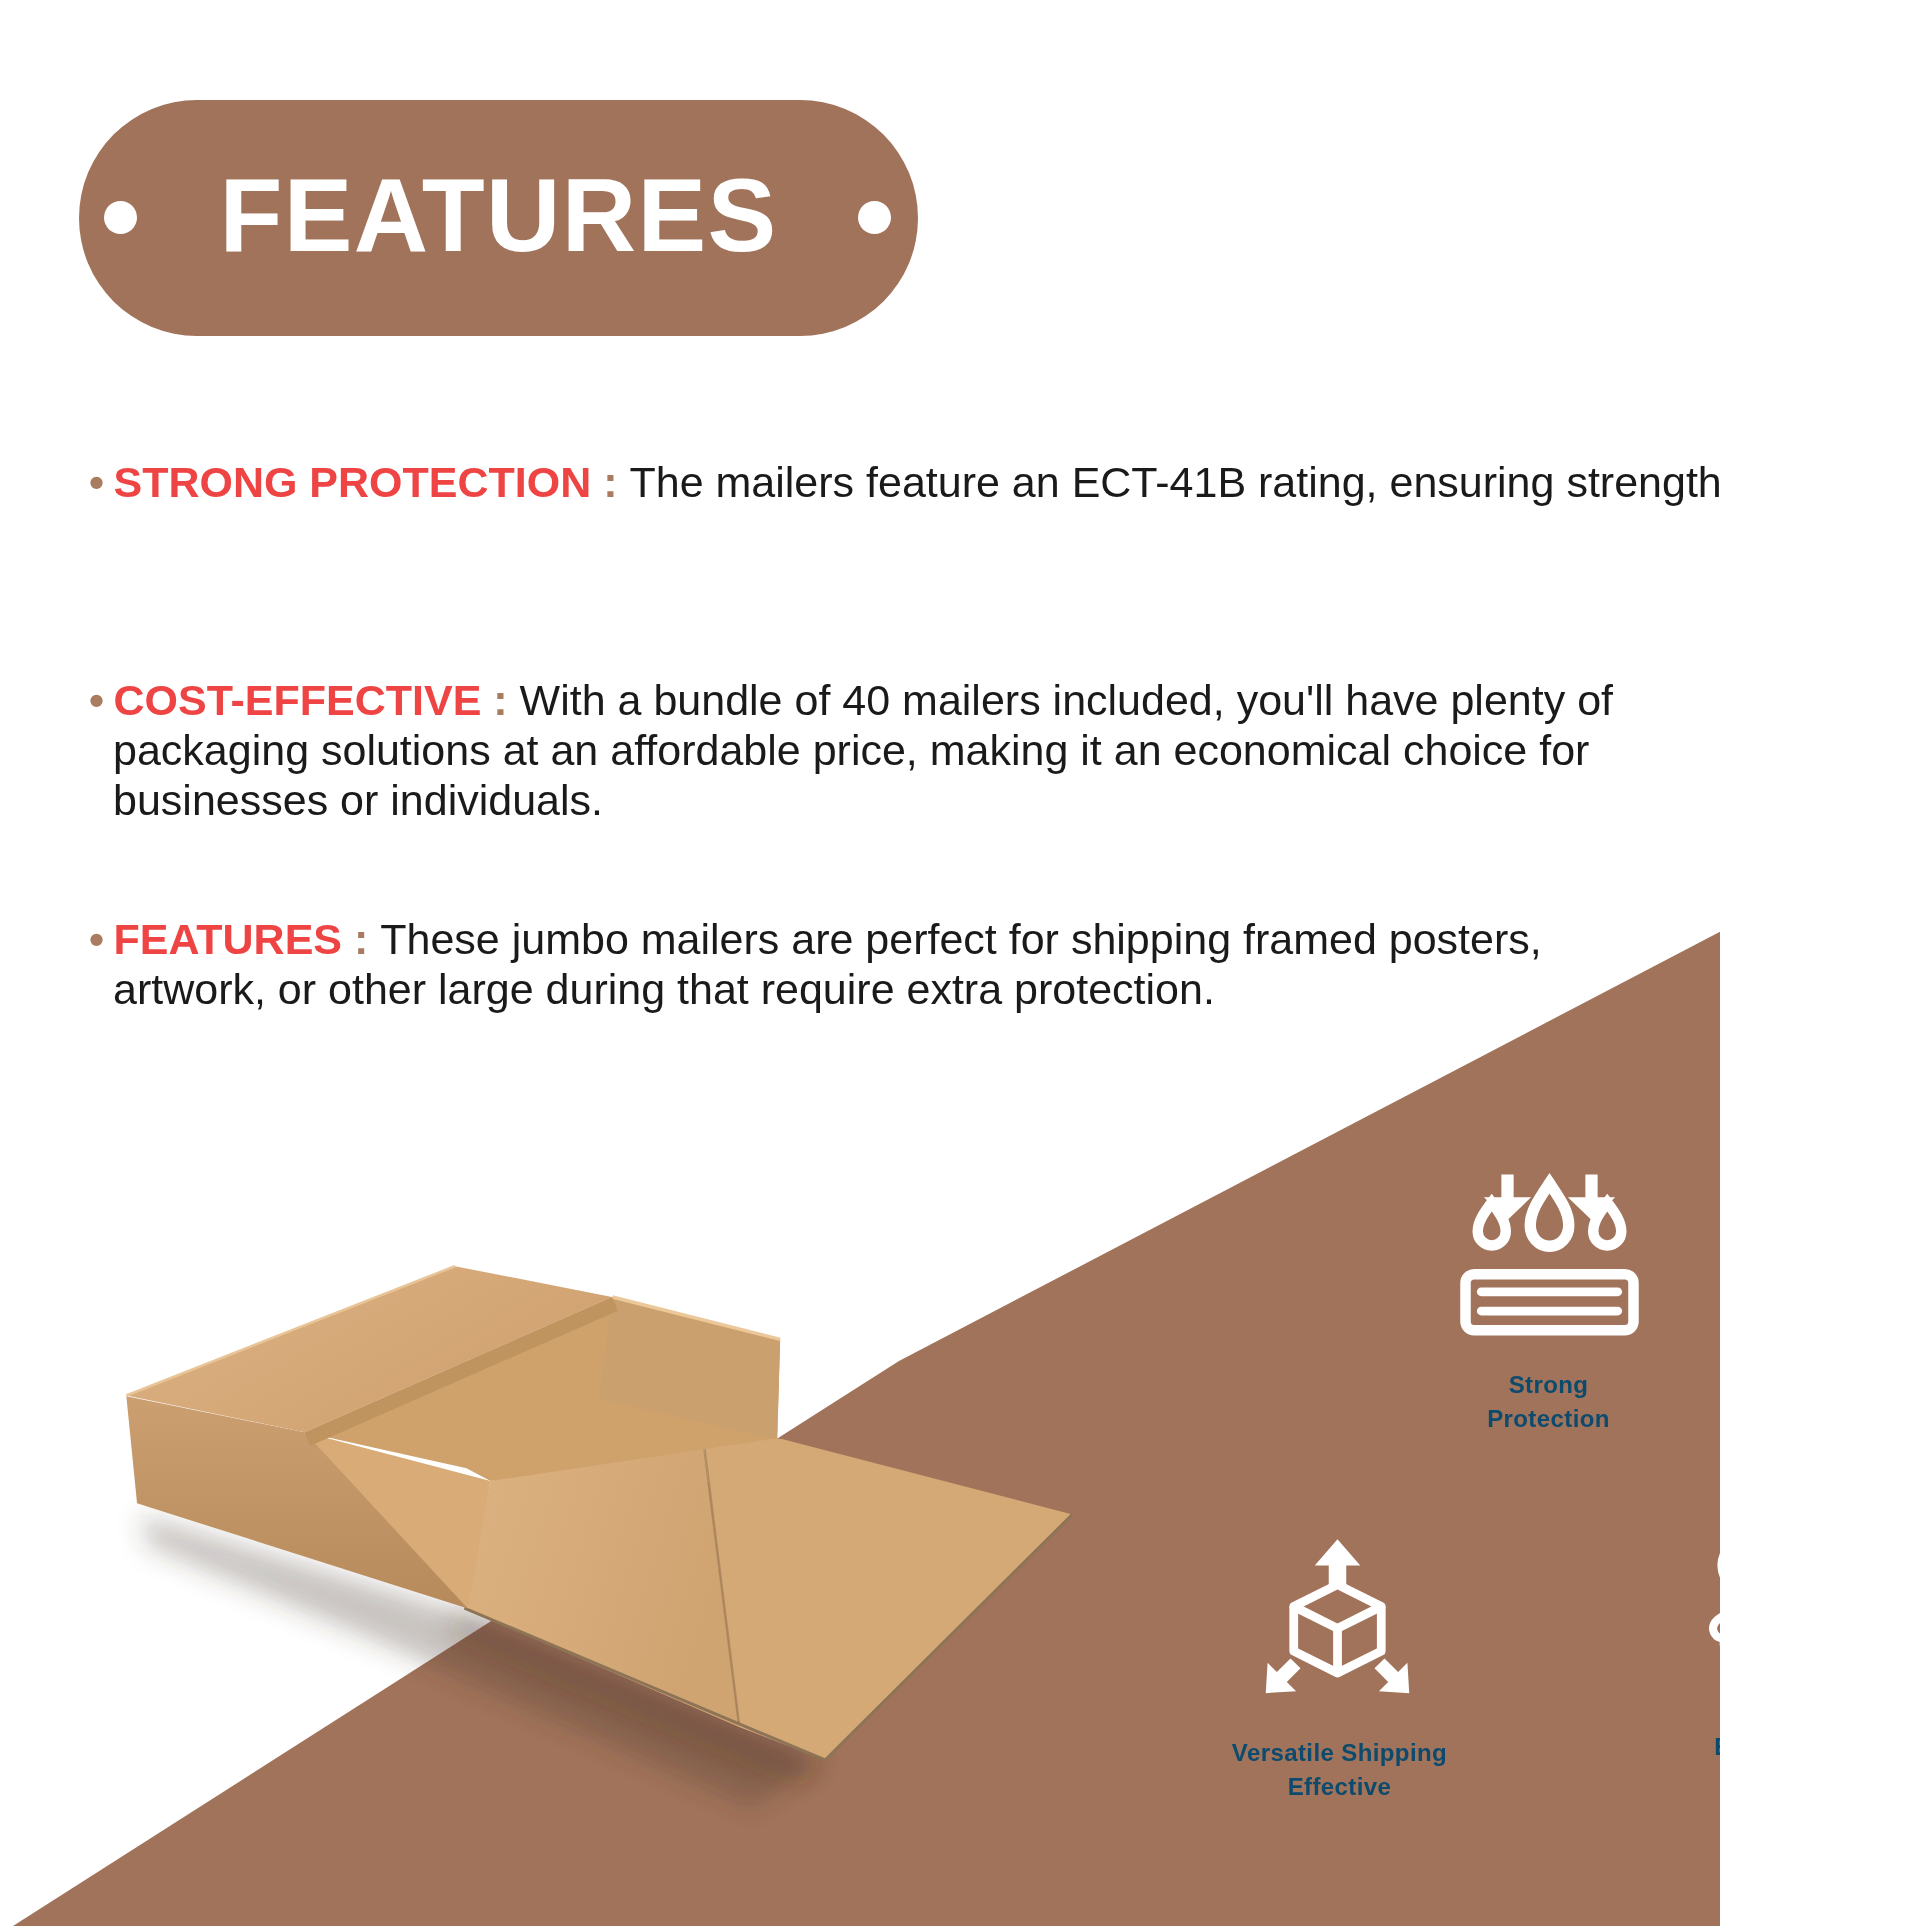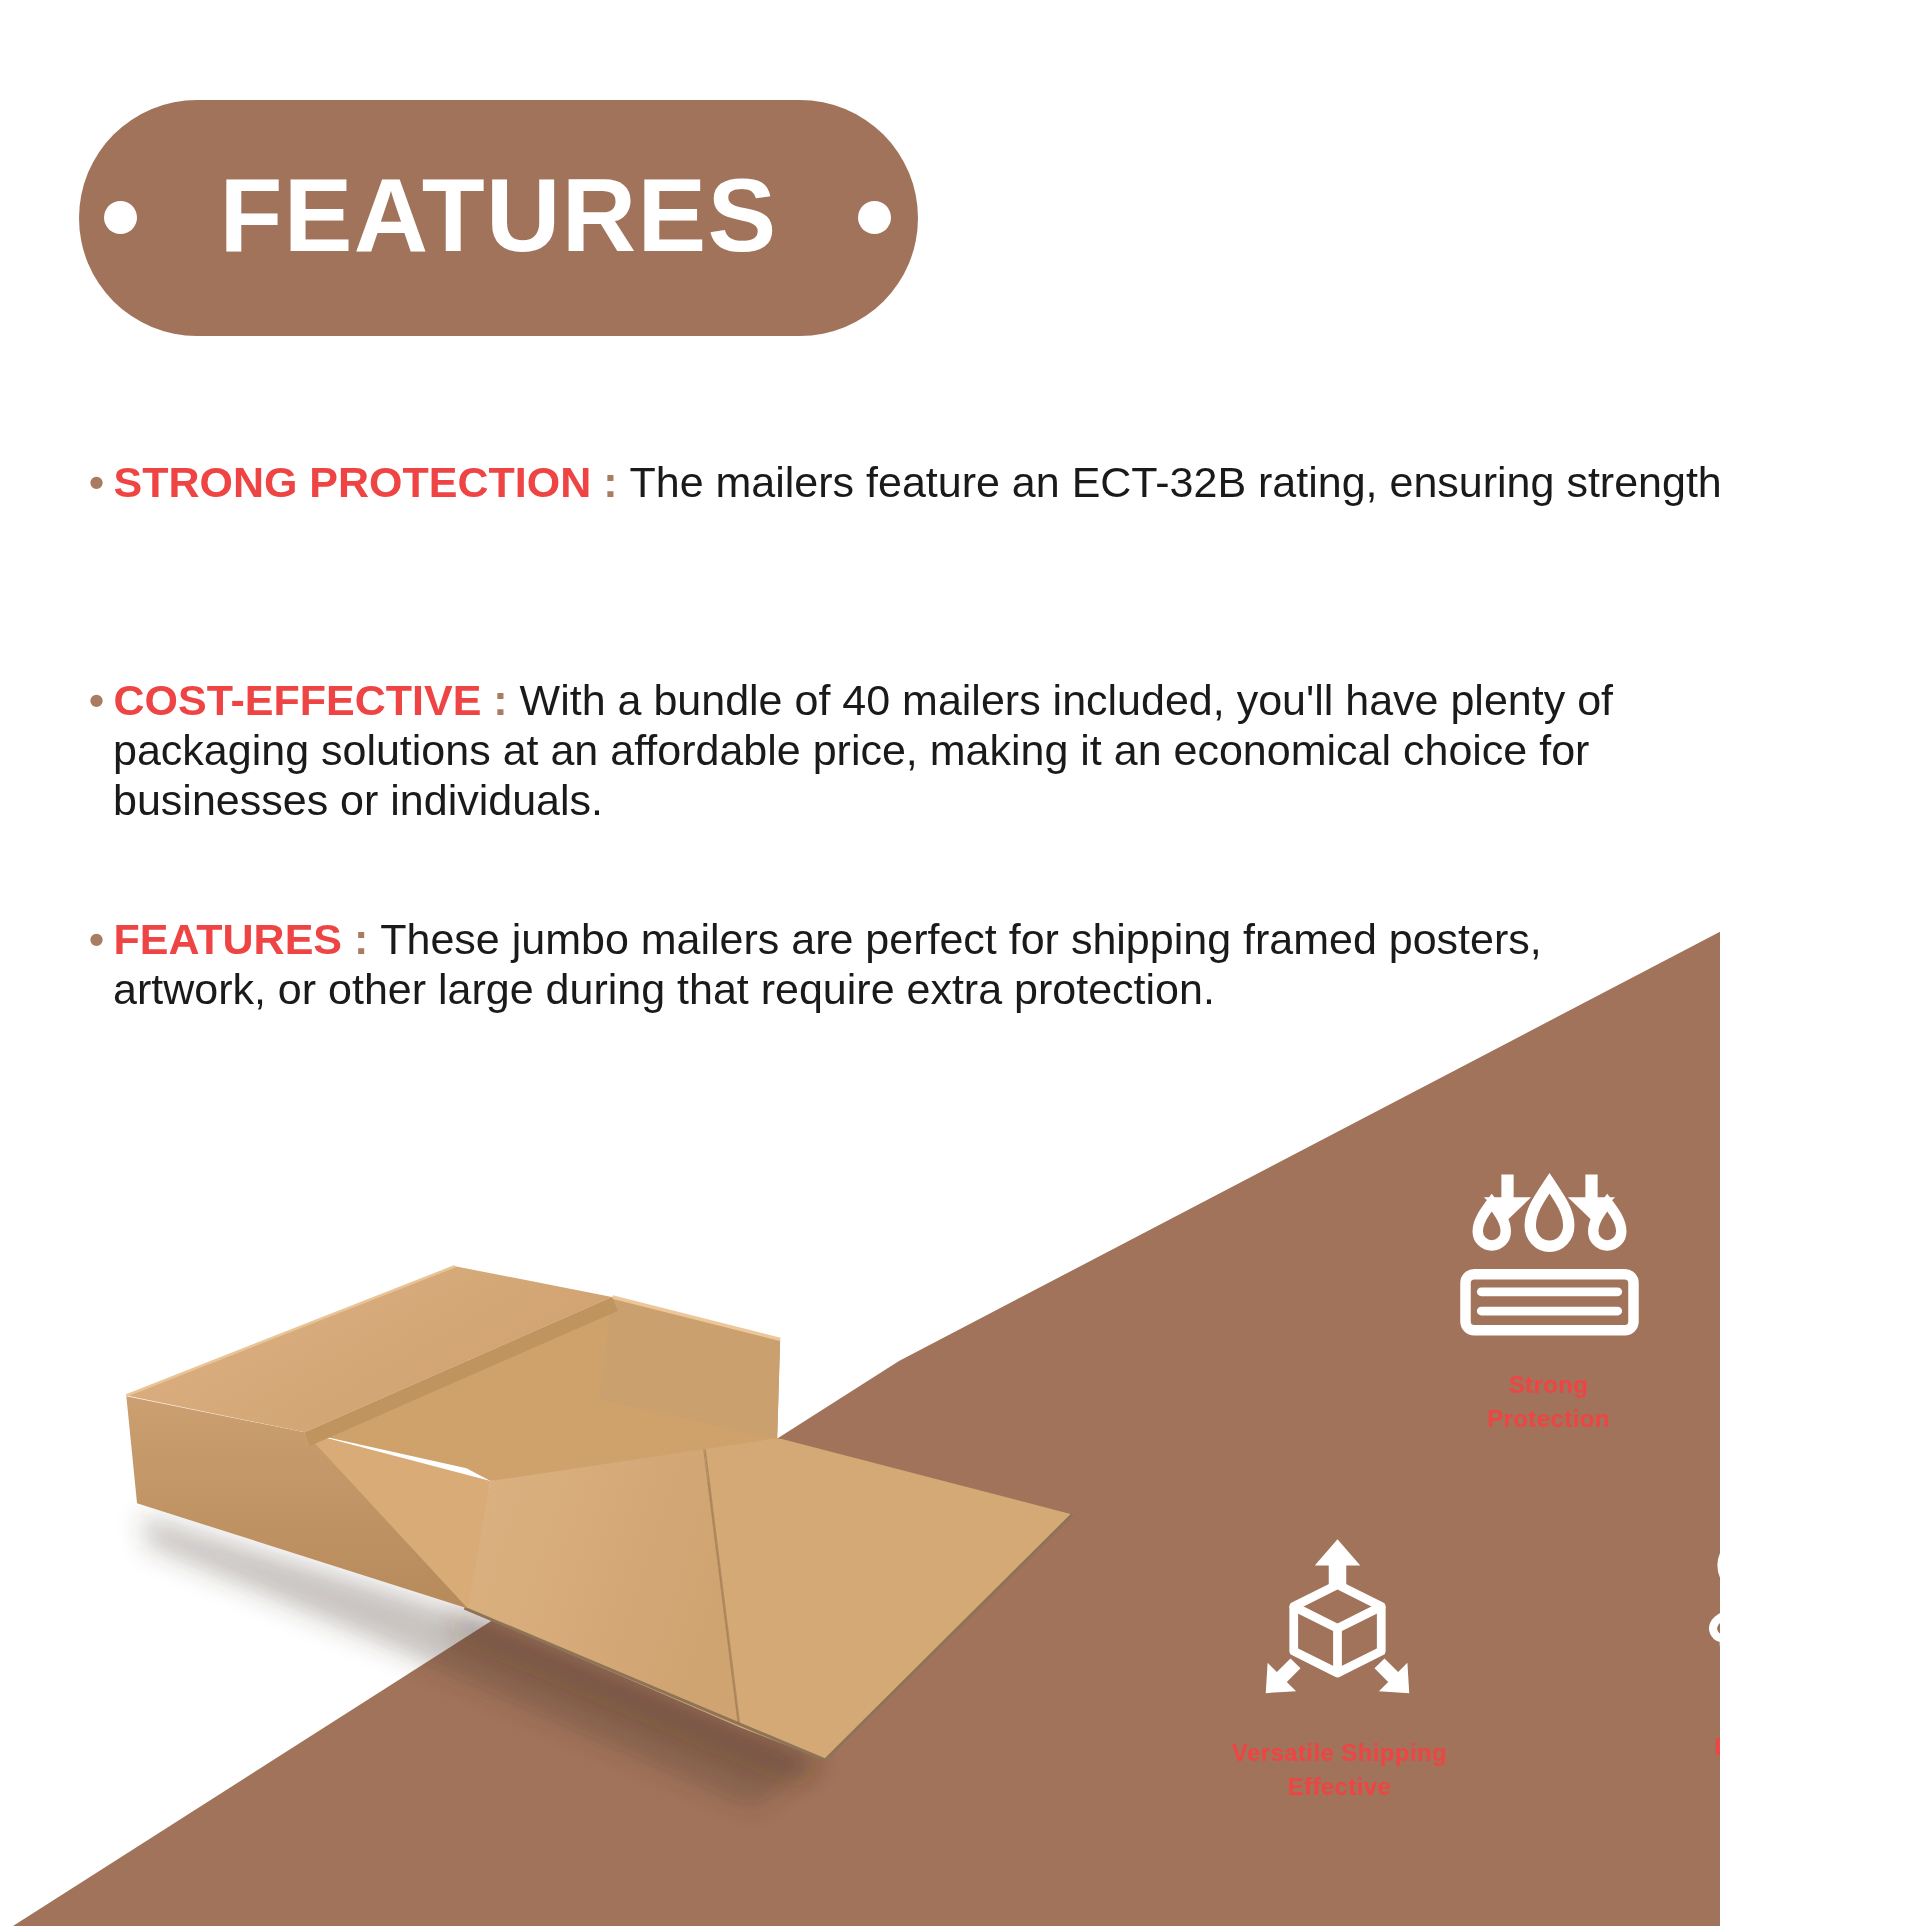--- a/index.html
+++ b/index.html
@@ -32,42 +32,42 @@
   }
   .f1{top:457px;} .f2{top:675px;} .f3{top:914px;}
   .f-dot{color:#a97c61;font-weight:700;margin-right:9.4px;}
   .f-label{color:#ef4444;font-weight:700;}
   .f-sep{color:#a97c61;font-weight:700;white-space:pre;}
   
   .product{position:absolute;left:107px;top:1220px;width:1010px;height:629px;overflow:visible;}
   
   .badge-icon{position:absolute;overflow:visible;}
   .badge-label{
-    position:absolute;color:#ef4444;text-align:center;
+    position:absolute;color:#0c4a6e;text-align:center;
     font-size:24px;line-height:34px;font-weight:600;letter-spacing:0.4px;
   }
   .bl-strong{left:1356px;top:1368px;width:385px;}
   .bl-versatile{left:1147px;top:1736px;width:385px;}
   .bl-cost{left:1616px;top:1696px;width:300px;}
 </style>
 </head>
 <body>
 
 <div id="page">
 
   <div class="diagonal"></div>
 
   <div class="pill">
     <span class="pill-dot left"></span>
     <span class="pill-title">FEATURES</span>
     <span class="pill-dot right"></span>
   </div>
 
   <div class="feature f1">
-    <span class="f-dot">•</span><span class="f-label">STRONG PROTECTION</span><span class="f-sep"> : </span><span>The mailers feature an ECT-32B rating, ensuring strength</span><br>
+    <span class="f-dot">•</span><span class="f-label">STRONG PROTECTION</span><span class="f-sep"> : </span><span>The mailers feature an ECT-41B rating, ensuring strength</span><br>
   </div>
 
   <div class="feature f2">
     <span class="f-dot">•</span><span class="f-label">COST-EFFECTIVE</span><span class="f-sep"> : </span><span>With a bundle of 40 mailers included, you'll have plenty of</span><br>
     <span>packaging solutions at an affordable price, making it an economical choice for</span><br>
     <span>businesses or individuals.</span>
   </div>
 
   <div class="feature f3">
     <span class="f-dot">•</span><span class="f-label">FEATURES</span><span class="f-sep"> : </span><span>These jumbo mailers are perfect for shipping framed posters,</span><br>

